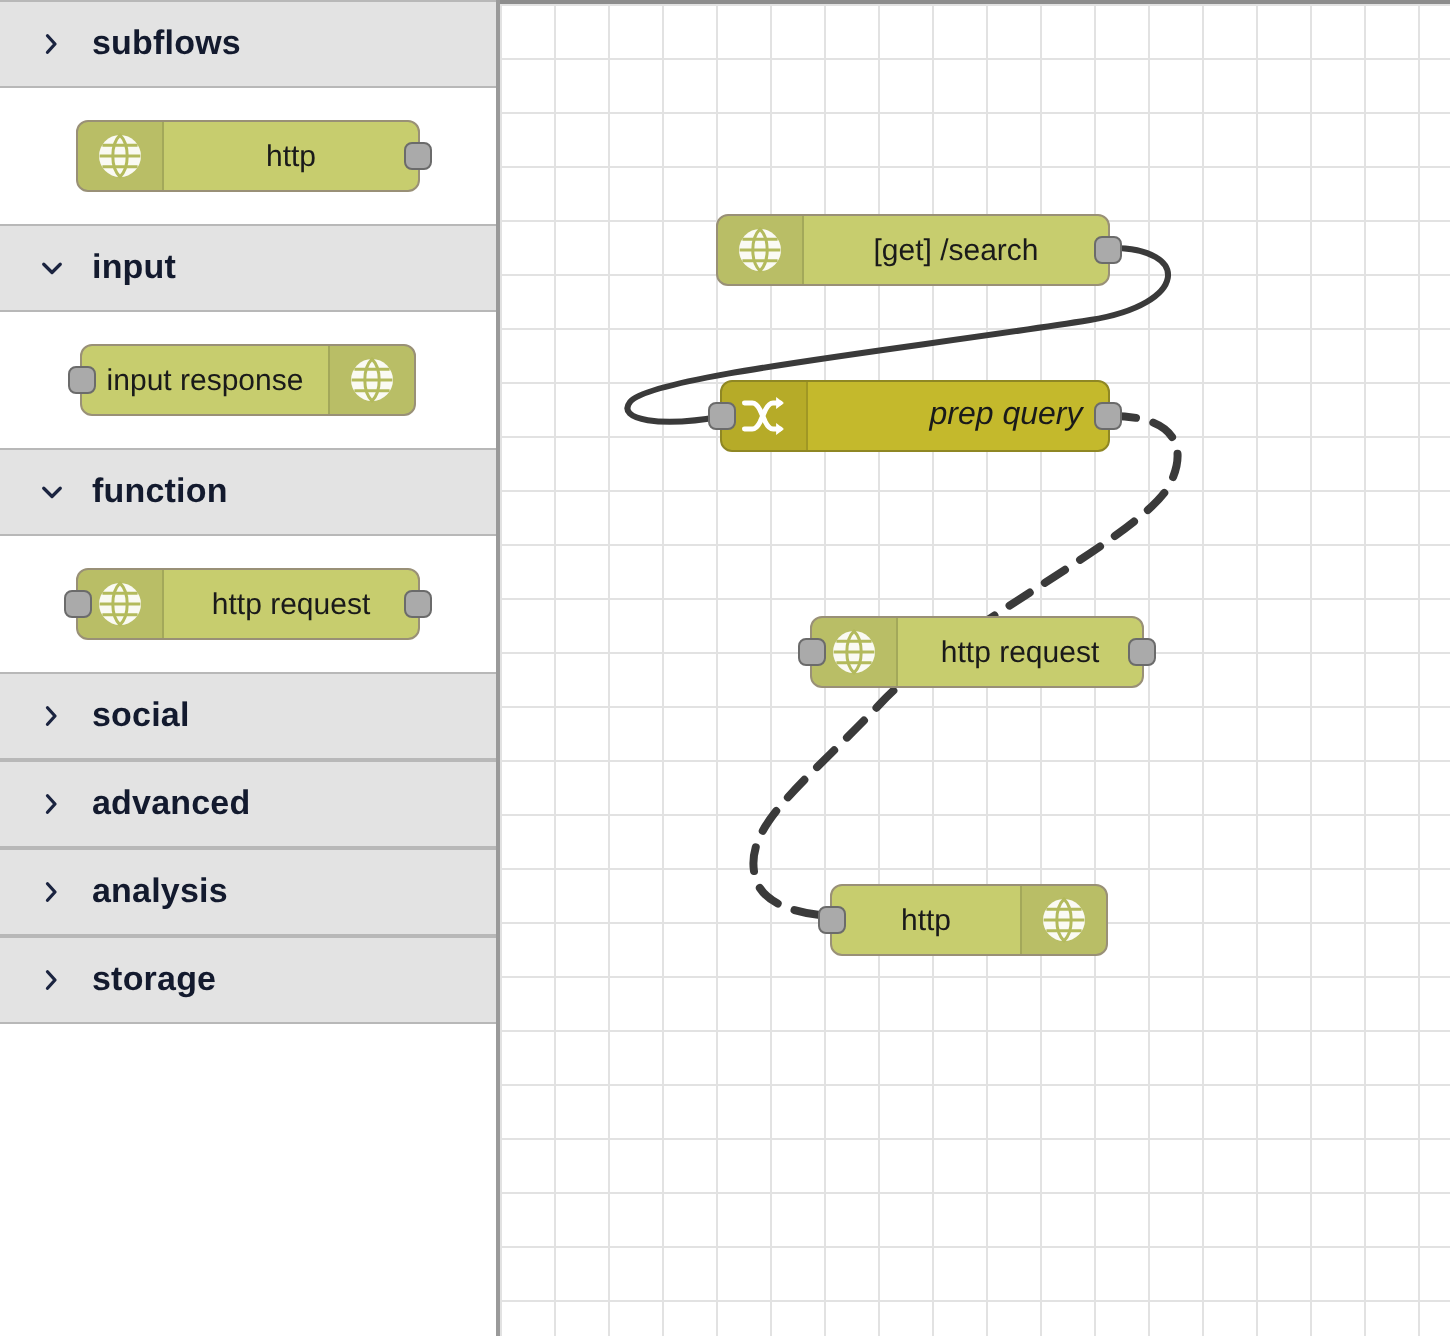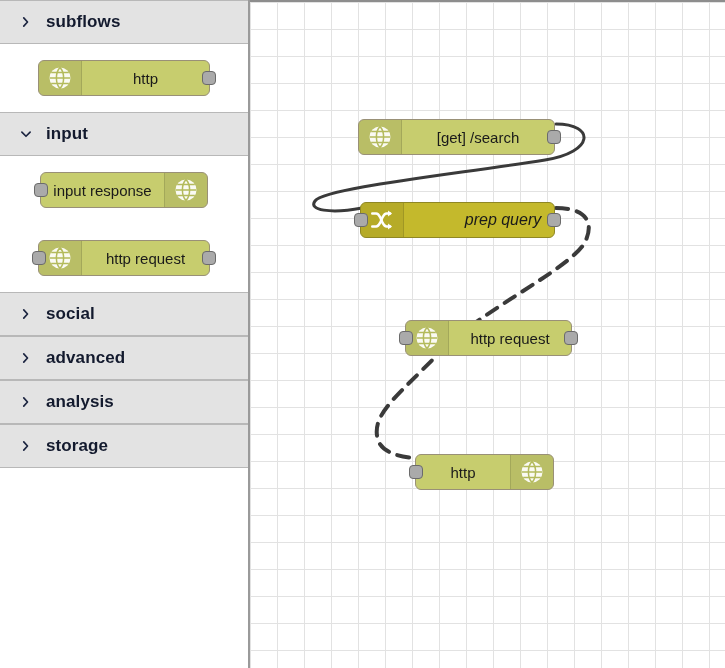--- a/index.html
+++ b/index.html
@@ -169,21 +169,20 @@
   #wires {
     position: absolute;
     left: 0; top: 0;
     width: 475px;
     height: 666px;
     pointer-events: none;
   }
 
   .canvas-node {
     position: absolute;
-    margin-top: 12px;
   }
 </style>
 </head>
 <body>
 
 <div id="app">
 
   <div id="palette">
 
     <div class="palette-category">
@@ -229,20 +228,28 @@
                 <circle cx="12" cy="12" r="10.5" fill="#ffffff" opacity="0.92"></circle>
                 <path d="M12 1.6c-2.4 2.3-3.6 6-3.6 10.4S9.6 20.1 12 22.4c2.4-2.3 3.6-6 3.6-10.4S14.4 3.9 12 1.6z M1.8 12h20.4 M3.2 6.6h17.6 M3.2 17.4h17.6" fill="none" stroke="#b3ba5c" stroke-width="1.5"></path>
               </svg>
           </div>
           <span class="port in"></span>
         </div>
       </div>
     </div>
 
     <div class="palette-category">
+      <div class="category-header">
+        <span class="chev">
+          <svg viewBox="0 0 16 16" width="12" height="12">
+              <path d="M2.5 5.5 L8 11 L13.5 5.5" fill="none" stroke="#1b2440" stroke-width="2.2" stroke-linecap="round" stroke-linejoin="round"></path>
+            </svg>
+        </span>
+        <span class="category-label">function</span>
+      </div>
       <div class="category-body">
         <div class="node" style="width:172px;">
           <div class="iconbox">
             <svg class="globe" viewBox="0 0 24 24">
                 <circle cx="12" cy="12" r="10.5" fill="#ffffff" opacity="0.92"></circle>
                 <path d="M12 1.6c-2.4 2.3-3.6 6-3.6 10.4S9.6 20.1 12 22.4c2.4-2.3 3.6-6 3.6-10.4S14.4 3.9 12 1.6z M1.8 12h20.4 M3.2 6.6h17.6 M3.2 17.4h17.6" fill="none" stroke="#b3ba5c" stroke-width="1.5"></path>
               </svg>
           </div>
           <div class="body">http request</div>
           <span class="port in"></span>

